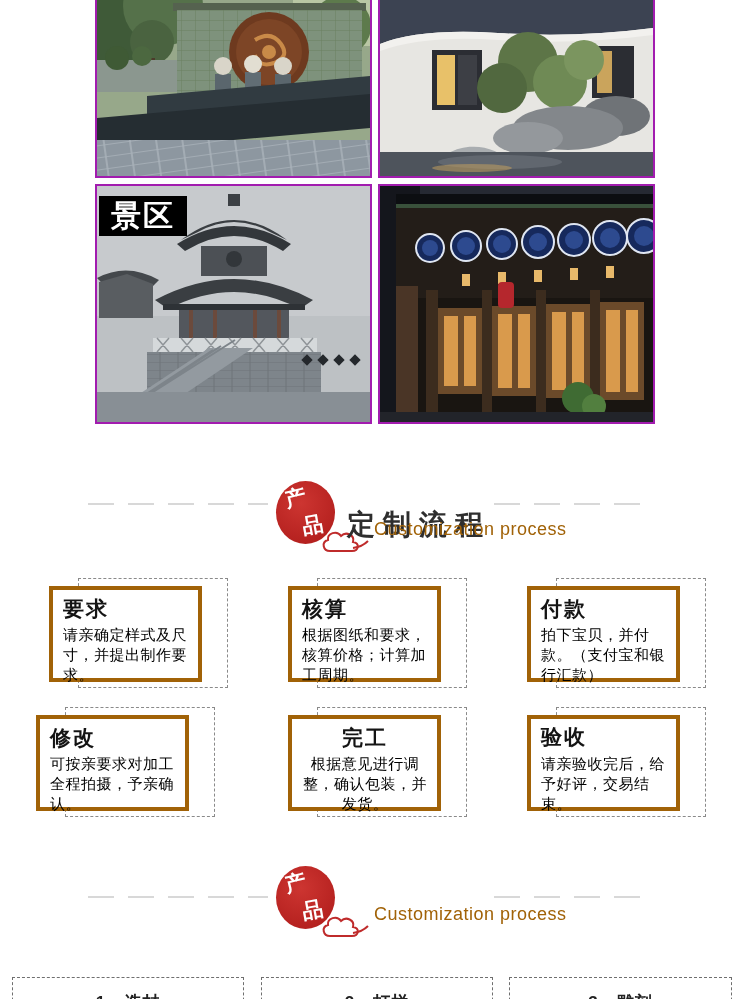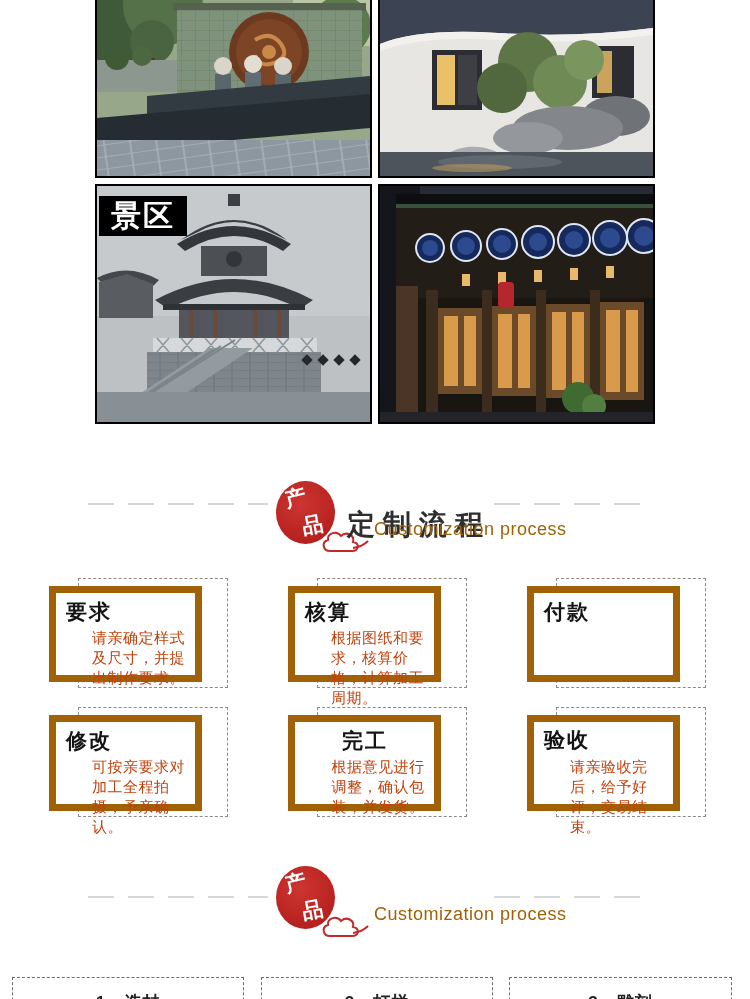--- a/index.html
+++ b/index.html
@@ -1,21 +1,21 @@
 <!DOCTYPE html>
 <html><head>
 <meta charset="utf-8">
 <style>
   html,body{margin:0;padding:0;}
   body{
     width:750px;height:999px;overflow:hidden;position:relative;background:#ffffff;
     font-family:"Liberation Sans","DejaVu Sans",sans-serif;color:#1e1e1e;
   }
   
-  .photo{position:absolute;border:2px solid #000000;background:#eee;overflow:hidden;}
+  .photo{position:absolute;border:2px solid #a21caf;background:#eee;overflow:hidden;}
   .photo svg{display:block;width:100%;height:100%;}
   .photo.row1{top:0;height:176px;border-top:none;}
   .photo.row2{top:184px;height:236px;}
   .photo.col1{left:95px;width:273px;}
   .photo.col2{left:378px;width:273px;}
   .photo-label{
     position:absolute;top:10px;left:2px;background:#000;color:#fff;
     font-size:30px;font-weight:bold;letter-spacing:2px;padding:5px 12px;line-height:1;
   }
   
@@ -32,25 +32,25 @@
     transform:rotate(-10deg);}
   .cloud{position:absolute;left:316px;top:46px;width:54px;height:32px;}
   .sec-title{position:absolute;left:347px;top:4px;font-size:28px;font-weight:bold;
     letter-spacing:8px;color:#2e2e2e;white-space:nowrap;}
   .sec-sub{position:absolute;left:374px;top:40px;font-size:18px;color:#a16207;
     letter-spacing:.5px;white-space:nowrap;}
   
   .step{position:absolute;width:153px;height:96px;}
   .step .dash{position:absolute;left:29px;top:-8px;width:150px;height:110px;
     border:1px dashed #8a8a8a;box-sizing:border-box;}
-  .step .box{position:absolute;left:0;top:0;width:153px;height:96px;border:7px solid #a16207;
+  .step .box{position:absolute;left:0;top:0;width:153px;height:96px;border:4px solid #a16207;
     background:#fff;box-sizing:border-box;padding:8px 9px 0 10px;}
   .step-title{font-size:21px;font-weight:bold;color:#141414;letter-spacing:2px;
     margin:0 0 6px 0;line-height:1;}
-  .step-desc{font-size:15px;line-height:1.34;color:#c2410c;letter-spacing:.5px;margin-left:26px;}
+  .step-desc{font-size:15px;line-height:1.34;color:#000000;letter-spacing:.5px;}
   
   .bstep{position:absolute;top:977px;height:70px;border:1px dashed #6f6f6f;background:#fff;
     box-sizing:border-box;text-align:center;padding-top:13px;font-size:17px;font-weight:bold;
     color:#222;letter-spacing:1px;}
 </style>
 </head>
 <body>
 
 <div class="photo row1 col1">
   <svg viewBox="0 0 273 176" preserveAspectRatio="none">
@@ -244,23 +244,24 @@
   <span class="dash"></span>
   <div class="box">
     <div class="step-title">核算</div>
     <div class="step-desc">根据图纸和要求，核算价格；计算加工周期。</div>
   </div>
 </div>
 <div class="step" style="left:527px;top:586px;border-radius:23px;">
   <span class="dash"></span>
   <div class="box">
     <div class="step-title">付款</div>
-  </div>
-</div>
-<div class="step" style="left:49px;top:715px;padding-left:12px;">
+    <div class="step-desc">拍下宝贝，并付款。（支付宝和银行汇款）</div>
+  </div>
+</div>
+<div class="step" style="left:36px;top:715px;padding-left:12px;">
   <span class="dash"></span>
   <div class="box">
     <div class="step-title">修改</div>
     <div class="step-desc">可按亲要求对加工全程拍摄，予亲确认。</div>
   </div>
 </div>
 <div class="step" style="left:288px;top:715px;text-align:center;">
   <span class="dash"></span>
   <div class="box">
     <div class="step-title">完工</div>

